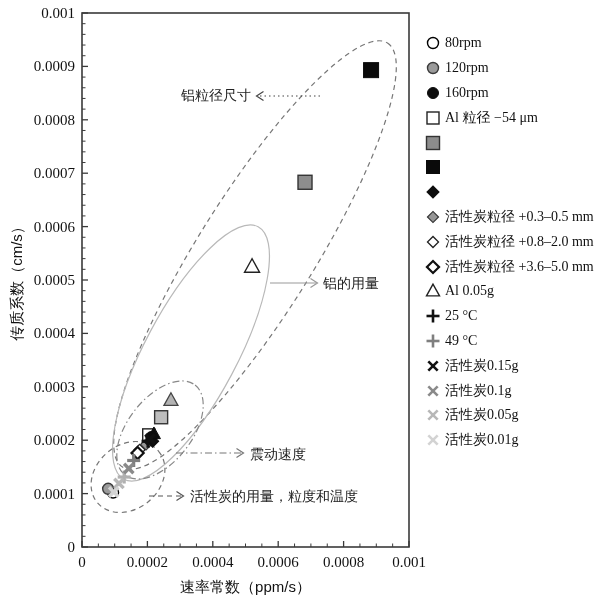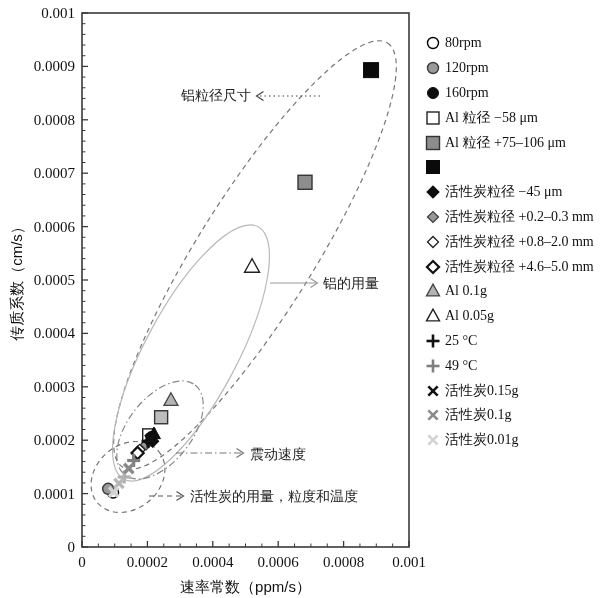--- a/index.html
+++ b/index.html
@@ -180,62 +180,54 @@
       <div class="legend-row">
         <svg width="18" height="18">
           <circle cx="9" cy="9" r="5.5" fill="#0d0d0d" stroke="#0d0d0d" stroke-width="1"></circle>
         </svg>
         <span>160rpm</span>
       </div>
       <div class="legend-row">
         <svg width="18" height="18">
           <rect x="3" y="3" width="12" height="12" fill="#ffffff" stroke="#222222" stroke-width="1.4"></rect>
         </svg>
-        <span>Al 粒径 −58 μm</span>
+        <span>Al 粒径 −54 μm</span>
       </div>
       <div class="legend-row">
         <svg width="18" height="18">
           <rect x="2.5" y="2.5" width="13" height="13" fill="#8d8d8d" stroke="#333333" stroke-width="1.4"></rect>
         </svg>
-        <span>Al 粒径 +75–106 μm</span>
       </div>
       <div class="legend-row">
         <svg width="18" height="18">
           <rect x="2.5" y="2.5" width="13" height="13" fill="#0a0a0a" stroke="#0a0a0a" stroke-width="1"></rect>
         </svg>
       </div>
       <div class="legend-row">
         <svg width="18" height="18">
           <rect x="4.71" y="4.71" width="8.58" height="8.58" fill="#0d0d0d" stroke="#0d0d0d" stroke-width="1" transform="rotate(45 9 9)"></rect>
         </svg>
-        <span>活性炭粒径 −45 μm</span>
       </div>
       <div class="legend-row">
         <svg width="18" height="18">
           <rect x="5.1" y="5.1" width="7.800000000000001" height="7.800000000000001" fill="#969696" stroke="#333333" stroke-width="1.2" transform="rotate(45 9 9)"></rect>
         </svg>
-        <span>活性炭粒径 +0.2–0.3 mm</span>
+        <span>活性炭粒径 +0.3–0.5 mm</span>
       </div>
       <div class="legend-row">
         <svg width="18" height="18">
           <rect x="5.1" y="5.1" width="7.800000000000001" height="7.800000000000001" fill="#ffffff" stroke="#222222" stroke-width="1.3" transform="rotate(45 9 9)"></rect>
         </svg>
         <span>活性炭粒径 +0.8–2.0 mm</span>
       </div>
       <div class="legend-row">
         <svg width="18" height="18">
           <rect x="4.71" y="4.71" width="8.58" height="8.58" fill="#ffffff" stroke="#111111" stroke-width="2.2" transform="rotate(45 9 9)"></rect>
         </svg>
-        <span>活性炭粒径 +4.6–5.0 mm</span>
-      </div>
-      <div class="legend-row">
-        <svg width="18" height="18">
-          <polygon points="9,2.175 2.5,13.875 15.5,13.875" fill="#b3b3b3" stroke="#444444" stroke-width="1.3"></polygon>
-        </svg>
-        <span>Al 0.1g</span>
+        <span>活性炭粒径 +3.6–5.0 mm</span>
       </div>
       <div class="legend-row">
         <svg width="18" height="18">
           <polygon points="9,2.175 2.5,13.875 15.5,13.875" fill="#ffffff" stroke="#222222" stroke-width="1.4"></polygon>
         </svg>
         <span>Al 0.05g</span>
       </div>
       <div class="legend-row">
         <svg width="18" height="18">
           <line x1="2.5" y1="9" x2="15.5" y2="9" stroke="#111111" stroke-width="2.6"></line>
@@ -256,20 +248,27 @@
           <line x1="4.32" y1="13.68" x2="13.68" y2="4.32" stroke="#111111" stroke-width="2.6"></line>
         </svg>
         <span>活性炭0.15g</span>
       </div>
       <div class="legend-row">
         <svg width="18" height="18">
           <line x1="4.32" y1="4.32" x2="13.68" y2="13.68" stroke="#8a8a8a" stroke-width="2.6"></line>
           <line x1="4.32" y1="13.68" x2="13.68" y2="4.32" stroke="#8a8a8a" stroke-width="2.6"></line>
         </svg>
         <span>活性炭0.1g</span>
+      </div>
+      <div class="legend-row">
+        <svg width="18" height="18">
+          <line x1="4.32" y1="4.32" x2="13.68" y2="13.68" stroke="#b7b7b7" stroke-width="2.6"></line>
+          <line x1="4.32" y1="13.68" x2="13.68" y2="4.32" stroke="#b7b7b7" stroke-width="2.6"></line>
+        </svg>
+        <span>活性炭0.05g</span>
       </div>
       <div class="legend-row">
         <svg width="18" height="18">
           <line x1="4.32" y1="4.32" x2="13.68" y2="13.68" stroke="#d3d3d3" stroke-width="2.6"></line>
           <line x1="4.32" y1="13.68" x2="13.68" y2="4.32" stroke="#d3d3d3" stroke-width="2.6"></line>
         </svg>
         <span>活性炭0.01g</span>
       </div>
     </div>
 </div>

